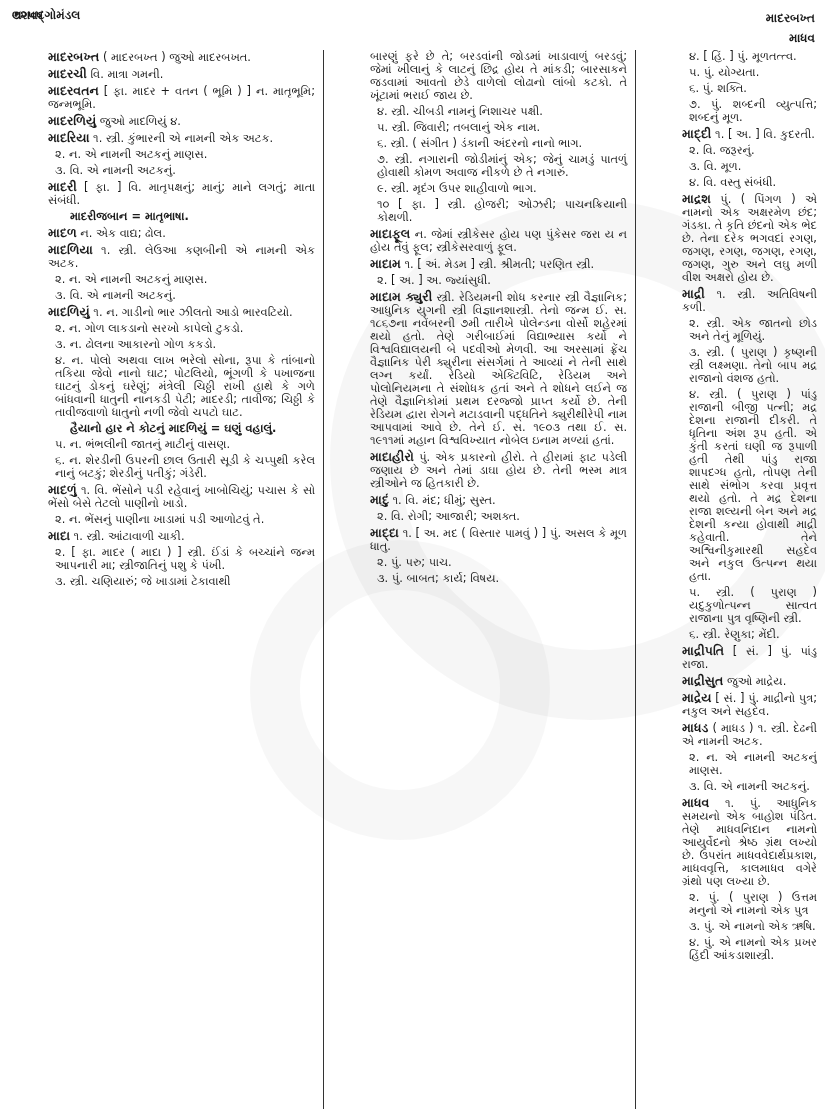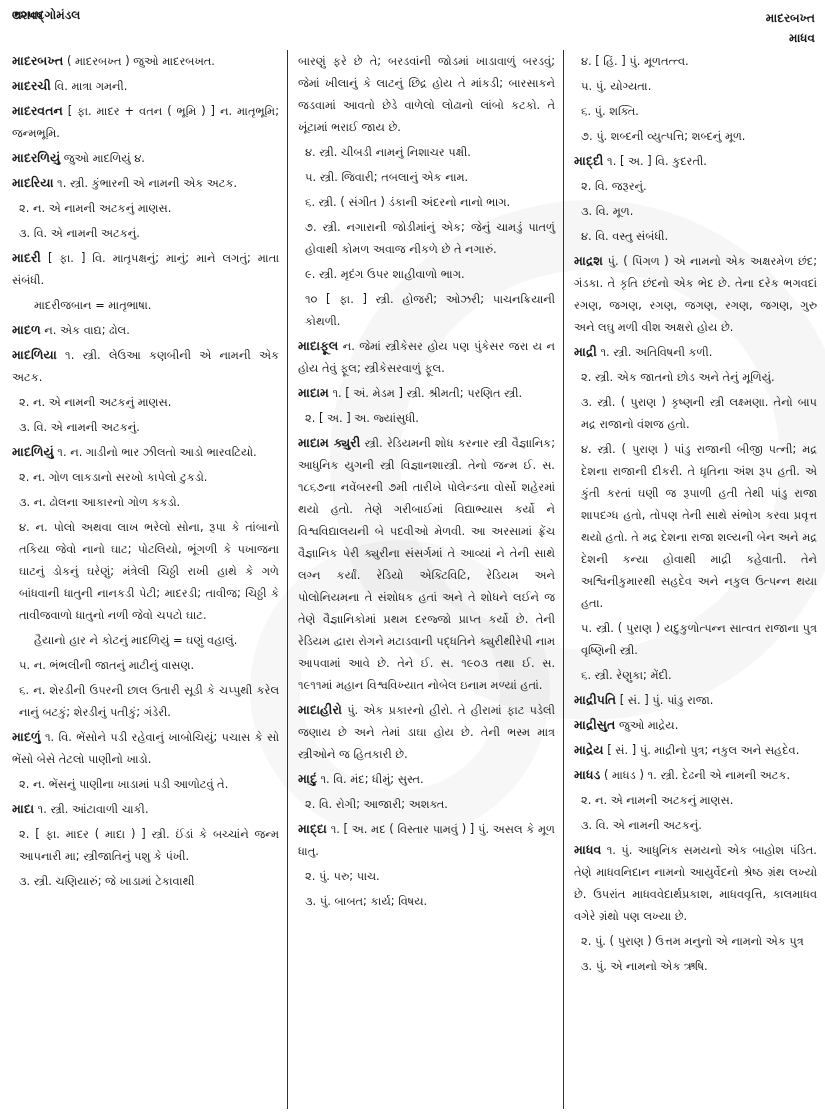--- a/index.html
+++ b/index.html
@@ -21,27 +21,27 @@
     position: absolute; top: 8px; left: 12px; right: 10px; height: 40px;
     font-size: 12px; font-weight: bold;
   }
   .header .page-no { position: absolute; left: 0; top: 0; }
   .header .title { position: absolute; left: 0; right: 0; top: 0; font-weight: bold; }
   .header .guide { position: absolute; right: 0; top: 0; text-align: right; line-height: 20px; }
   .columns {
     position: absolute; top: 50px; left: 12px; right: 8px; bottom: 10px;
     display: flex;
   }
-  .col { box-sizing: border-box; font-size: 11.4px; line-height: 22px; overflow: hidden; }
+  .col { box-sizing: border-box; font-size: 11.4px; line-height: 13px; overflow: hidden; margin-left: 36px; }
   .col1 { width: 276px; padding-right: 8px; border-right: 1.5px solid #333; }
   .col2 { width: 276px; padding: 0 8px 0 10px; border-right: 1.5px solid #333; }
   .col3 { flex: 1; padding-left: 10px; }
   .entry { margin: 0 0 3px 0; text-align: justify; }
   .entry.sub { padding-left: 7px; }
-  .entry.ind2 { padding-left: 22px; }
+  .entry.ind2 { padding-left: 22px; font-weight: bold; }
   .hw { font-weight: bold; font-size: 12.5px; }
 </style>
 </head>
 <body>
 
 <div class="watermark"></div>
 <div class="watermark2"></div>
 
 <div class="header">
   <span class="page-no">૭૨૫૫</span>
@@ -117,14 +117,15 @@
       <p class="entry sub"><span>૬. સ્ત્રી. રેણુકા; મેંદી.</span></p>
       <p class="entry"><span class="hw">માદ્રીપતિ</span><span> [ સં. ] પું. પાંડુ રાજા.</span></p>
       <p class="entry"><span class="hw">માદ્રીસુત</span><span> જુઓ માદ્રેય.</span></p>
       <p class="entry"><span class="hw">માદ્રેય</span><span> [ સં. ] પું. માદ્રીનો પુત્ર; નકુલ અને સહદેવ.</span></p>
       <p class="entry"><span class="hw">માધડ</span><span> ( માધડ ) ૧. સ્ત્રી. દેઢની એ નામની અટક.</span></p>
       <p class="entry sub"><span>૨. ન. એ નામની અટકનું માણસ.</span></p>
       <p class="entry sub"><span>૩. વિ. એ નામની અટકનું.</span></p>
       <p class="entry"><span class="hw">માધવ</span><span> ૧. પું. આધુનિક સમયનો એક બાહોશ પંડિત. તેણે માધવનિદાન નામનો આયુર્વેદનો શ્રેષ્ઠ ગ્રંથ લખ્યો છે. ઉપરાંત માધવવેદાર્થપ્રકાશ, માધવવૃત્તિ, કાલમાધવ વગેરે ગ્રંથો પણ લખ્યા છે.</span></p>
       <p class="entry sub"><span>૨. પું. ( પુરાણ ) ઉત્તમ મનુનો એ નામનો એક પુત્ર</span></p>
       <p class="entry sub"><span>૩. પું. એ નામનો એક ઋષિ.</span></p>
+      <p class="entry sub"><span>૪. પું. એ નામનો એક પ્રખર હિંદી આંકડાશાસ્ત્રી.</span></p>
     </div>
 </div>
 
 </body></html>

